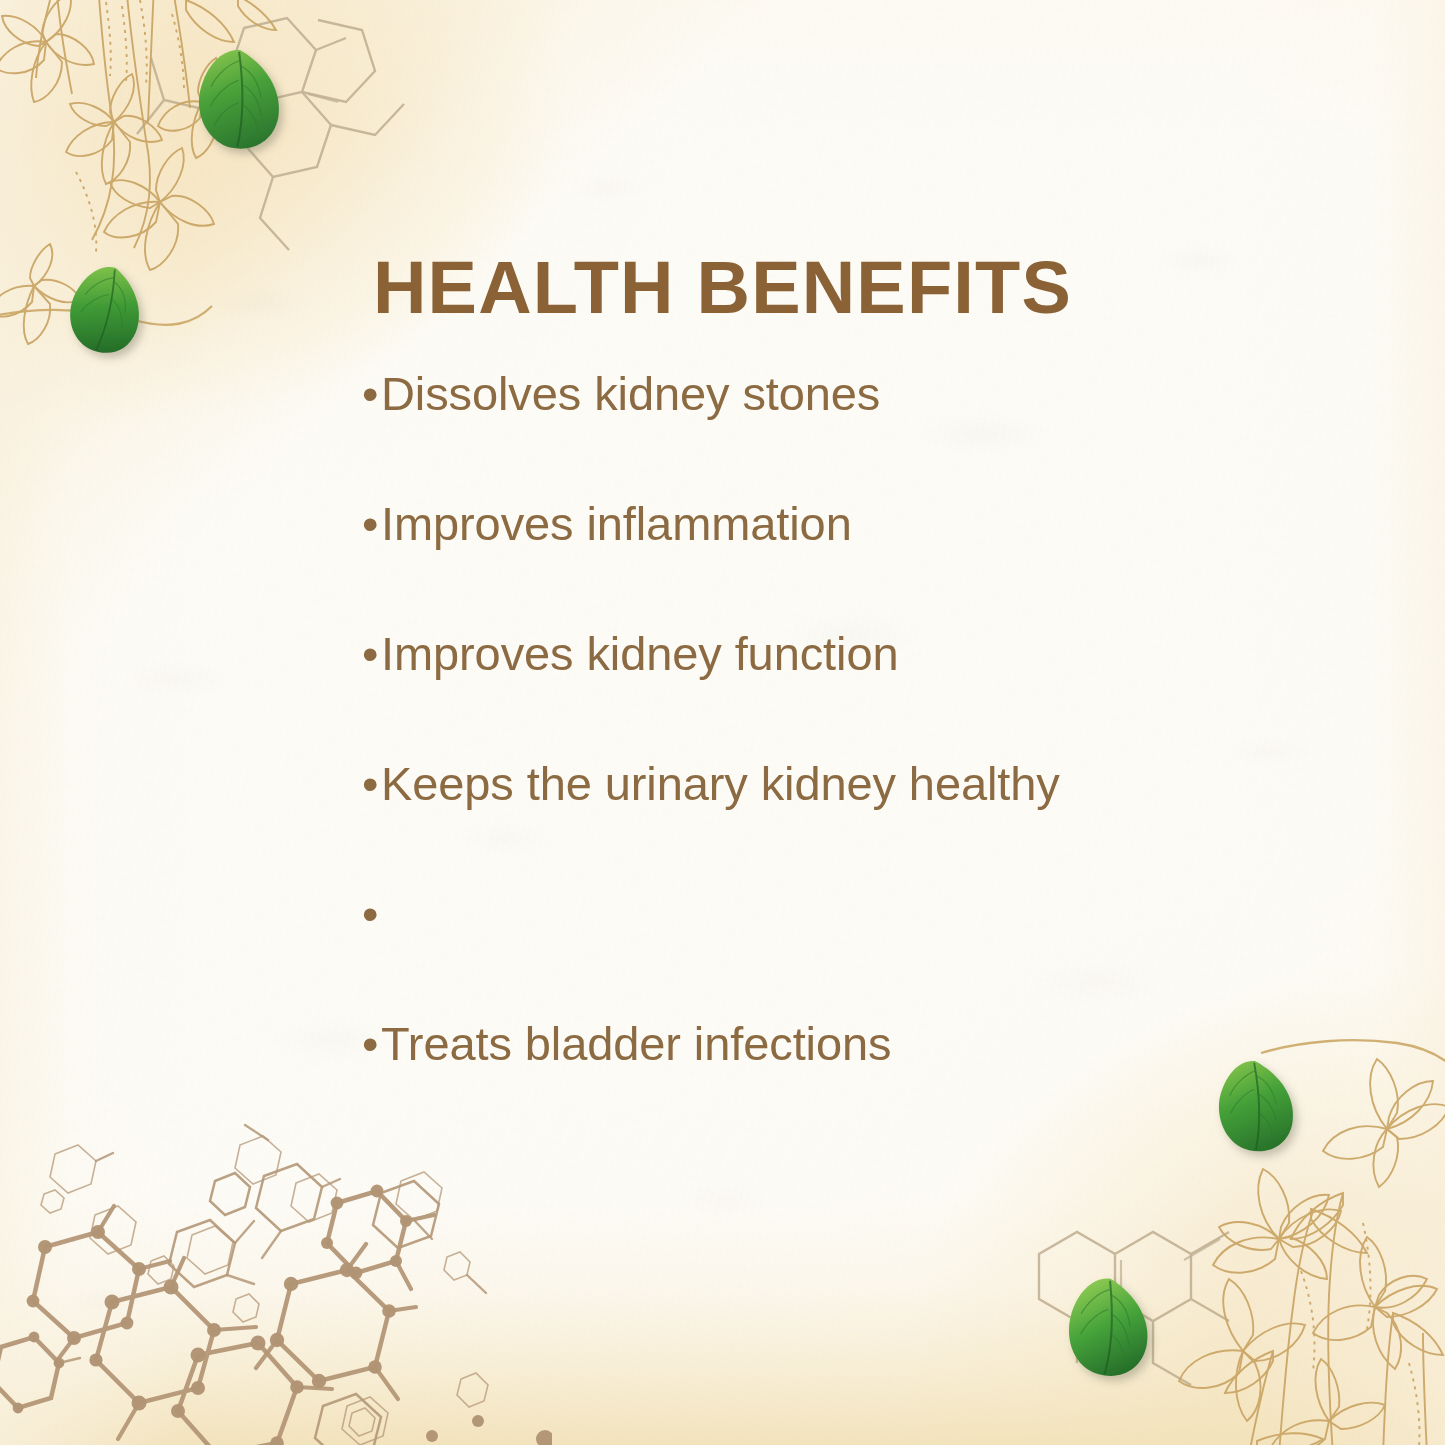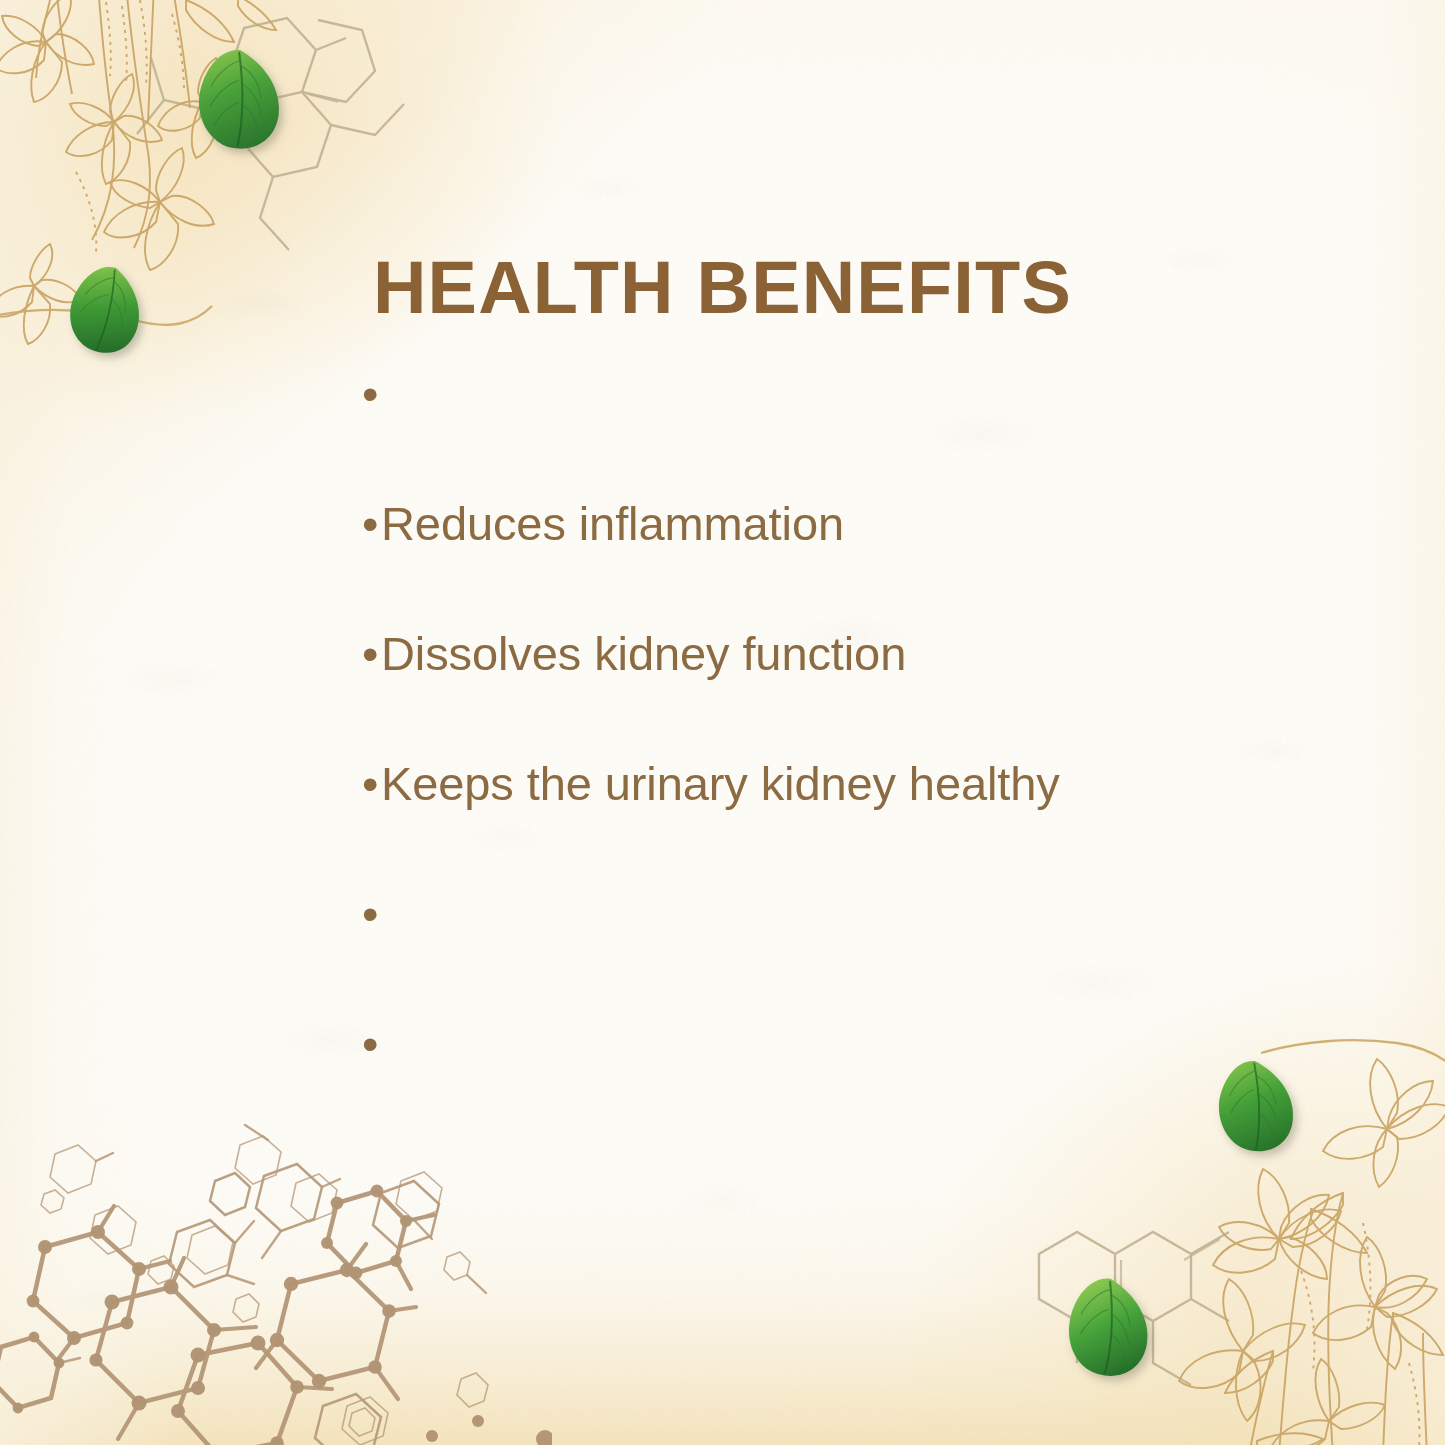--- a/index.html
+++ b/index.html
@@ -515,35 +515,37 @@
       </g>
     </g>
   </svg>
 
   <div class="content">
     <h1 id="page-title">HEALTH BENEFITS</h1>
 
     <ul id="benefits-list">
       <li class="benefit-item">
         <span class="bullet-dot">•</span>
+        <span class="benefit-text">Dissolves kidney stones</span>
       </li>
       <li class="benefit-item">
         <span class="bullet-dot">•</span>
-        <span class="benefit-text">Reduces inflammation</span>
+        <span class="benefit-text">Improves inflammation</span>
       </li>
       <li class="benefit-item">
         <span class="bullet-dot">•</span>
-        <span class="benefit-text">Dissolves kidney function</span>
+        <span class="benefit-text">Improves kidney function</span>
       </li>
       <li class="benefit-item">
         <span class="bullet-dot">•</span>
         <span class="benefit-text">Keeps the urinary kidney healthy</span>
       </li>
       <li class="benefit-item">
         <span class="bullet-dot">•</span>
       </li>
       <li class="benefit-item">
         <span class="bullet-dot">•</span>
+        <span class="benefit-text">Treats bladder infections</span>
       </li>
     </ul>
   </div>
 
 </div>
 
 </body></html>

